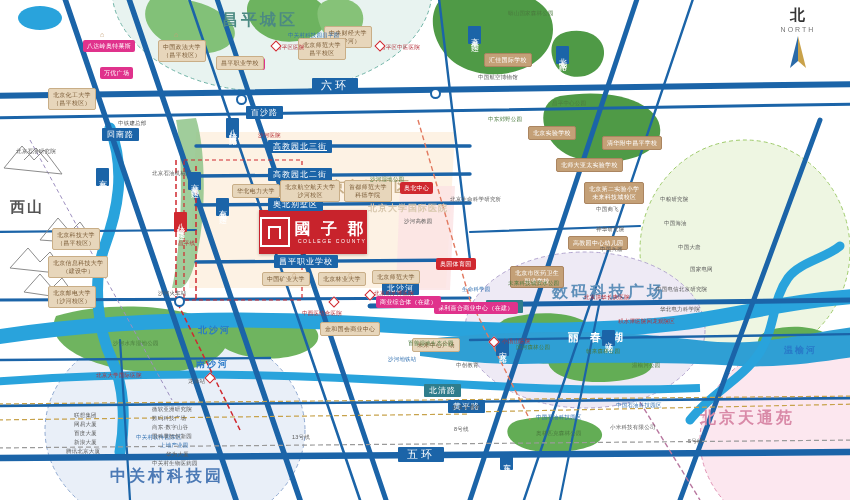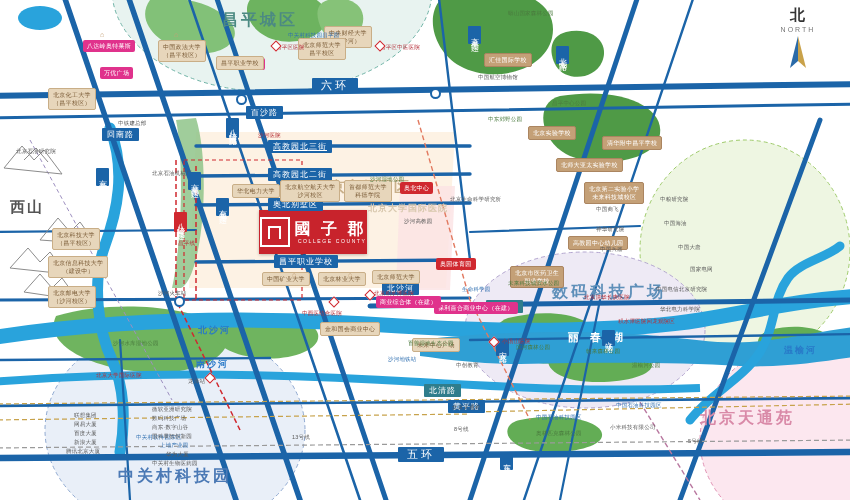--- a/index.html
+++ b/index.html
@@ -261,21 +261,21 @@
         <path d="M24,160 L36,148 L48,162"></path>
         <path d="M40,240 L58,218 L70,232 L80,222 L96,244 Z"></path>
         <path d="M10,268 L28,248 L40,262 L50,252 L66,274 Z"></path>
         <path d="M24,292 L40,274 L52,288 L62,278 L78,300 Z"></path>
       </g>
     </g>
   </svg>
 
   <div class="district d-changping" style="left:222px;top:10px;">昌平城区</div>
   <div class="district d-aobei" style="left:552px;top:282px;">数码科技广场</div>
-  <div class="district d-zgc" style="left:110px;top:466px;margin-left:8px;">中关村科技园</div>
+  <div class="district d-zgc" style="left:110px;top:466px;">中关村科技园</div>
   <div class="district d-wangjing" style="left:700px;top:408px;">北京天通苑</div>
   <div class="district d-xishan" style="left:10px;top:198px;">西山</div>
   <div class="district d-gaojiao" style="left:314px;top:178px;">北京高教园区</div>
   <div class="district d-bieshu" style="left:368px;top:202px;">北京大学国际医院</div>
   <div class="district d-lake" style="left:568px;top:330px;">丽 春 湖</div>
 
   <div class="riv-name abs" style="left:198px;top:324px;">北沙河</div>
   <div class="riv-name abs" style="left:196px;top:358px;">南沙河</div>
   <div class="riv-name abs" style="left:784px;top:344px;">温榆河</div>
 

